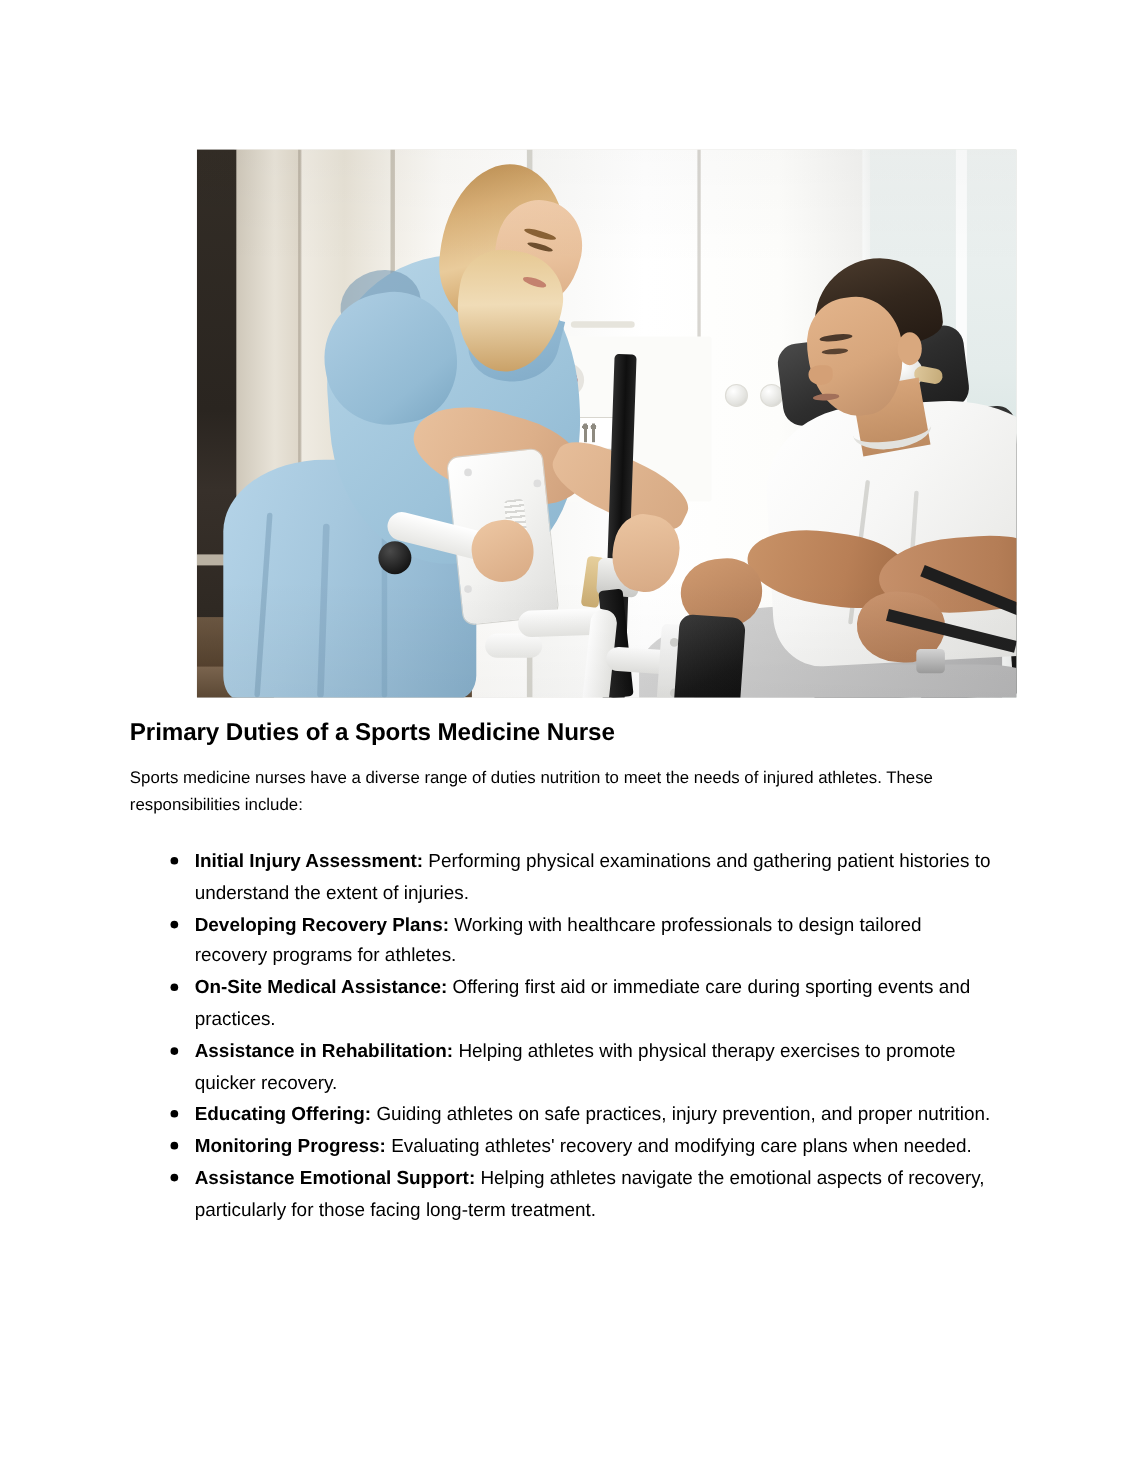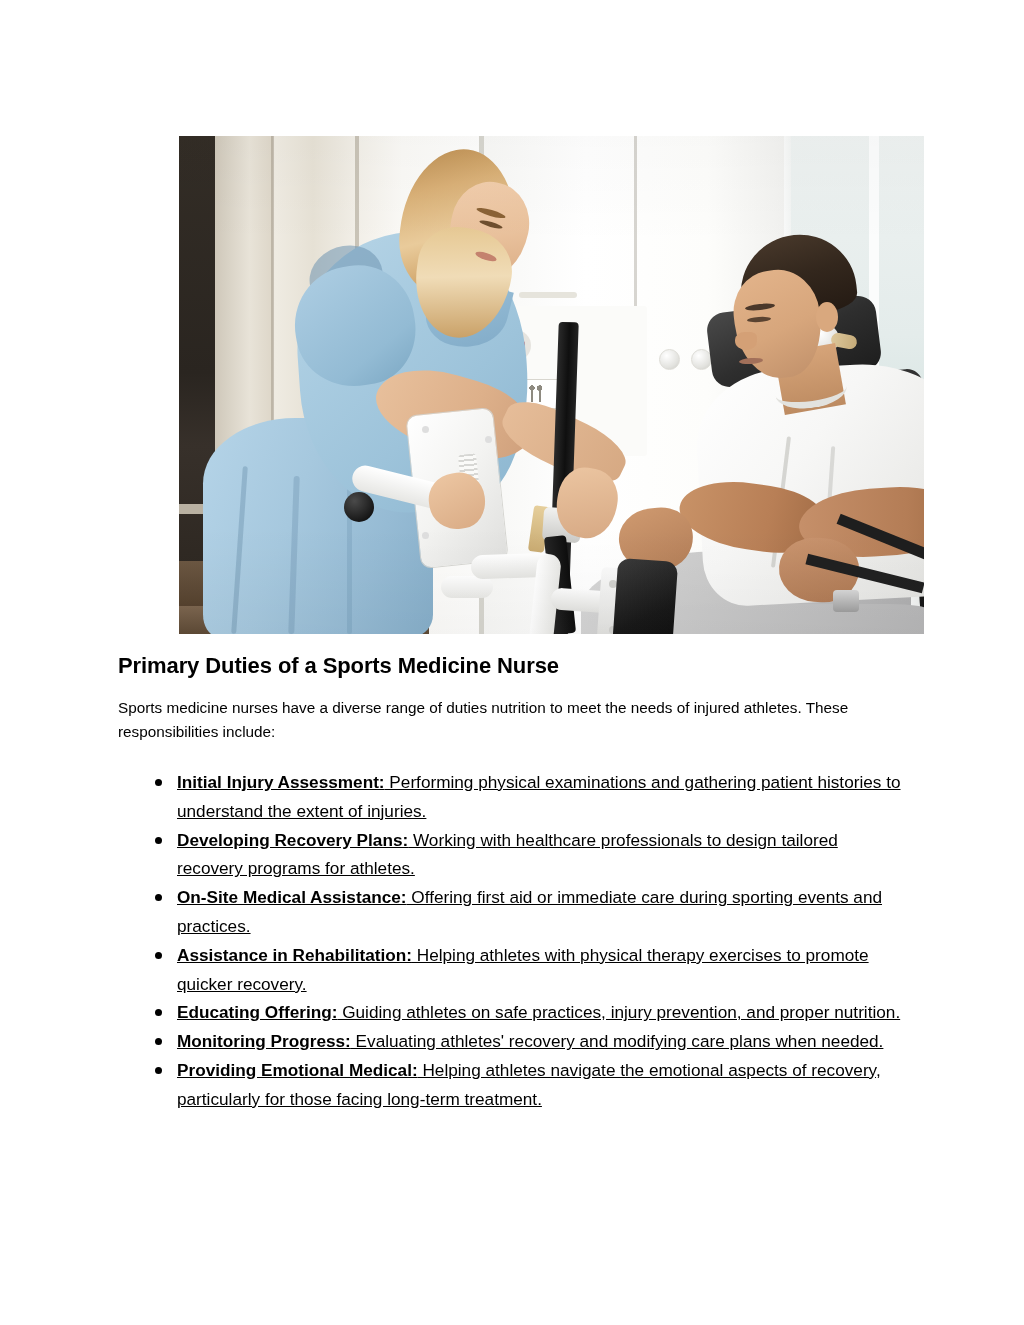--- a/index.html
+++ b/index.html
@@ -542,21 +542,20 @@
     list-style: none;
     max-width: 790px;
   }
   ul.duties li {
     position: relative;
     font-size: 17.2px;
     line-height: 28.8px;
     margin: 0 0 0 0;
     padding: 0 0 0 22px;
     color: #000;
-    text-decoration: underline;
   }
   ul.duties li::before {
     content: "";
     position: absolute;
     left: 0;
     top: 11px;
     width: 7px;
     height: 7px;
     border-radius: 50%;
     background: #000;
@@ -674,17 +673,17 @@
   <div class="content">
     <h1 class="page-title">Primary Duties of a Sports Medicine Nurse</h1>
     <p class="intro">Sports medicine nurses have a diverse range of duties nutrition to meet the needs of injured athletes. These responsibilities include:</p>
     <ul class="duties">
         <li><span class="term">Initial Injury Assessment:</span><span> Performing physical examinations and gathering patient histories to understand the extent of injuries.</span></li>
         <li><span class="term">Developing Recovery Plans:</span><span> Working with healthcare professionals to design tailored recovery programs for athletes.</span></li>
         <li><span class="term">On-Site Medical Assistance:</span><span> Offering first aid or immediate care during sporting events and practices.</span></li>
         <li><span class="term">Assistance in Rehabilitation:</span><span> Helping athletes with physical therapy exercises to promote quicker recovery.</span></li>
         <li><span class="term">Educating Offering:</span><span> Guiding athletes on safe practices, injury prevention, and proper nutrition.</span></li>
         <li><span class="term">Monitoring Progress:</span><span> Evaluating athletes' recovery and modifying care plans when needed.</span></li>
-        <li><span class="term">Providing Emotional Medical:</span><span> Helping athletes navigate the emotional aspects of recovery, particularly for those facing long-term treatment.</span></li>
+        <li><span class="term">Assistance Emotional Support:</span><span> Helping athletes navigate the emotional aspects of recovery, particularly for those facing long-term treatment.</span></li>
       </ul>
   </div>
 
 </div>
 
 </body></html>

